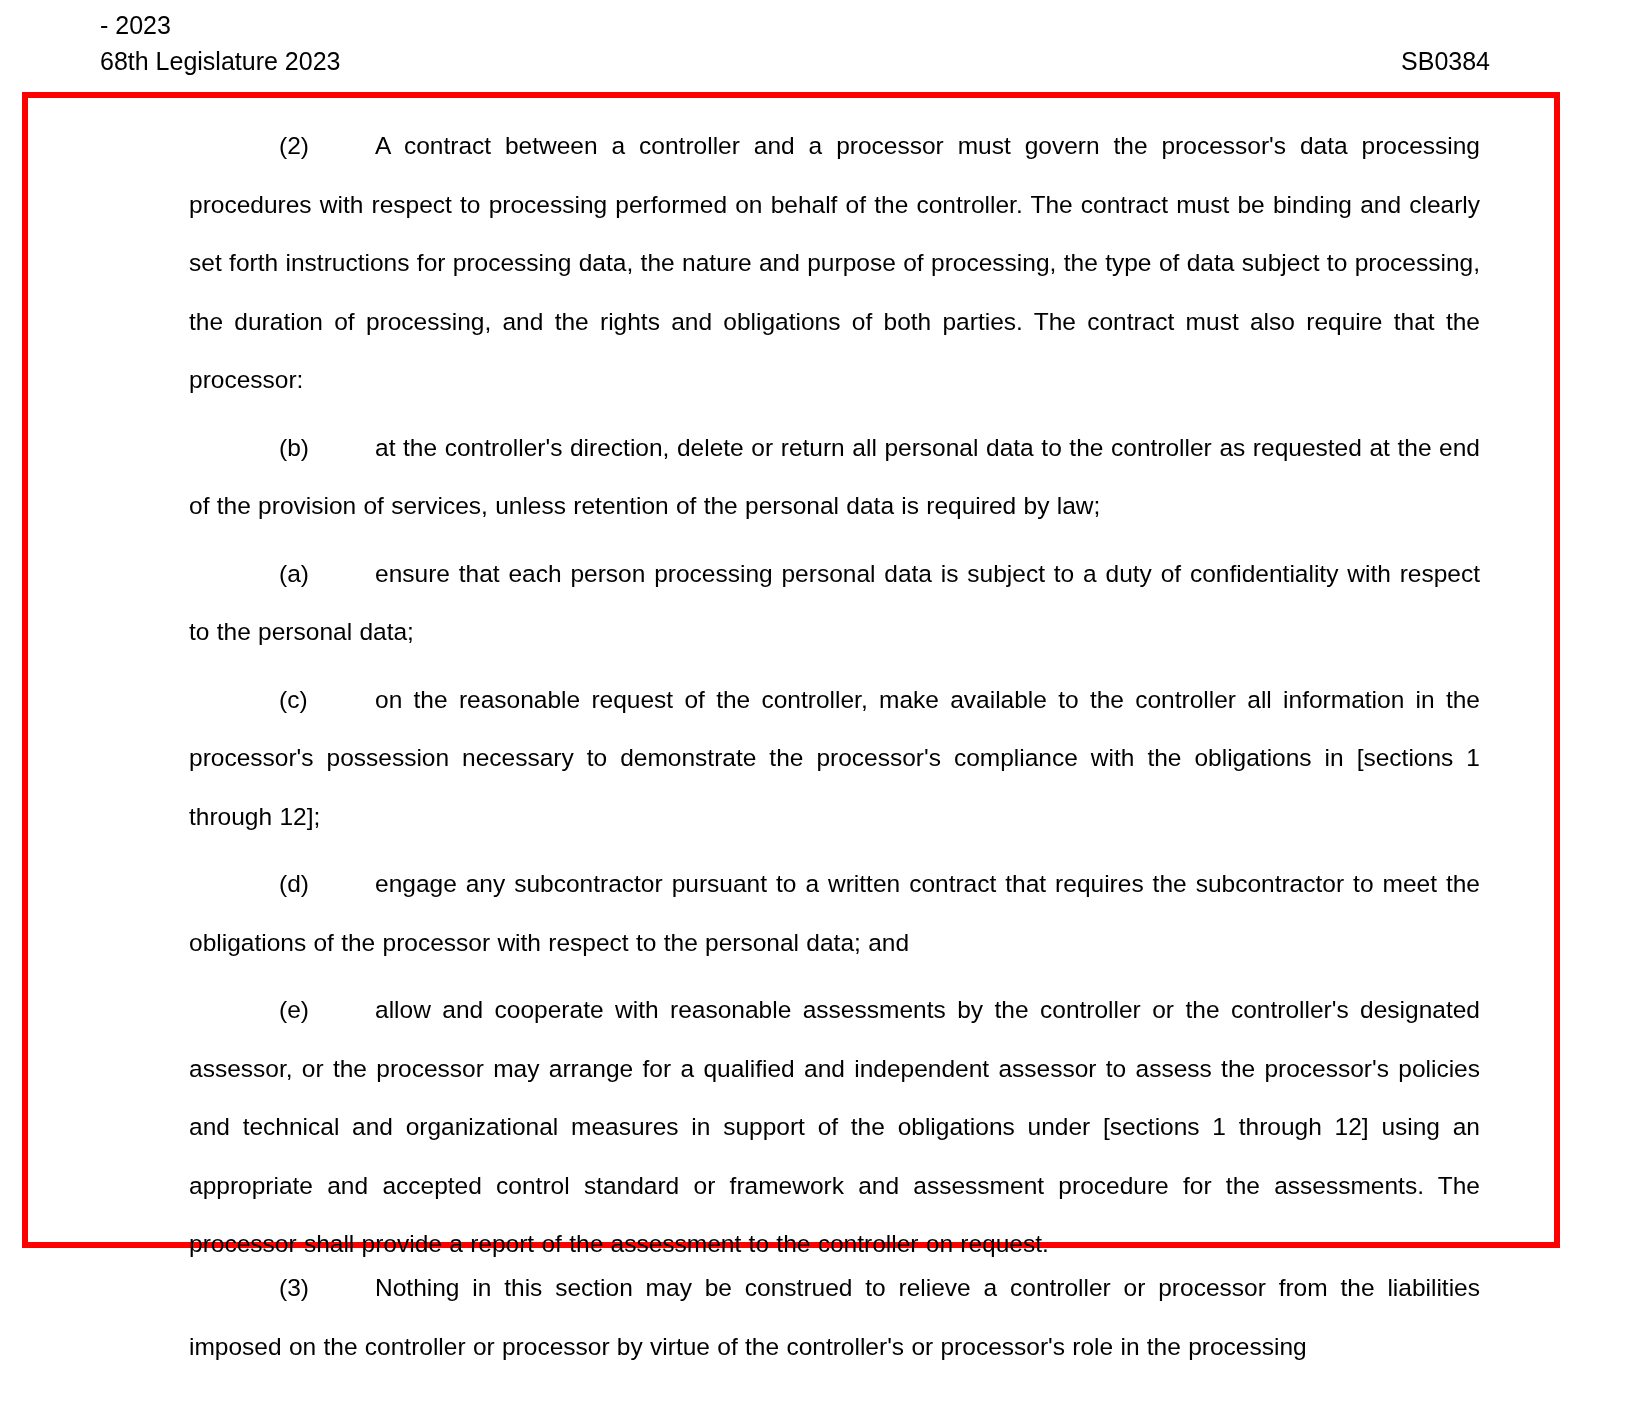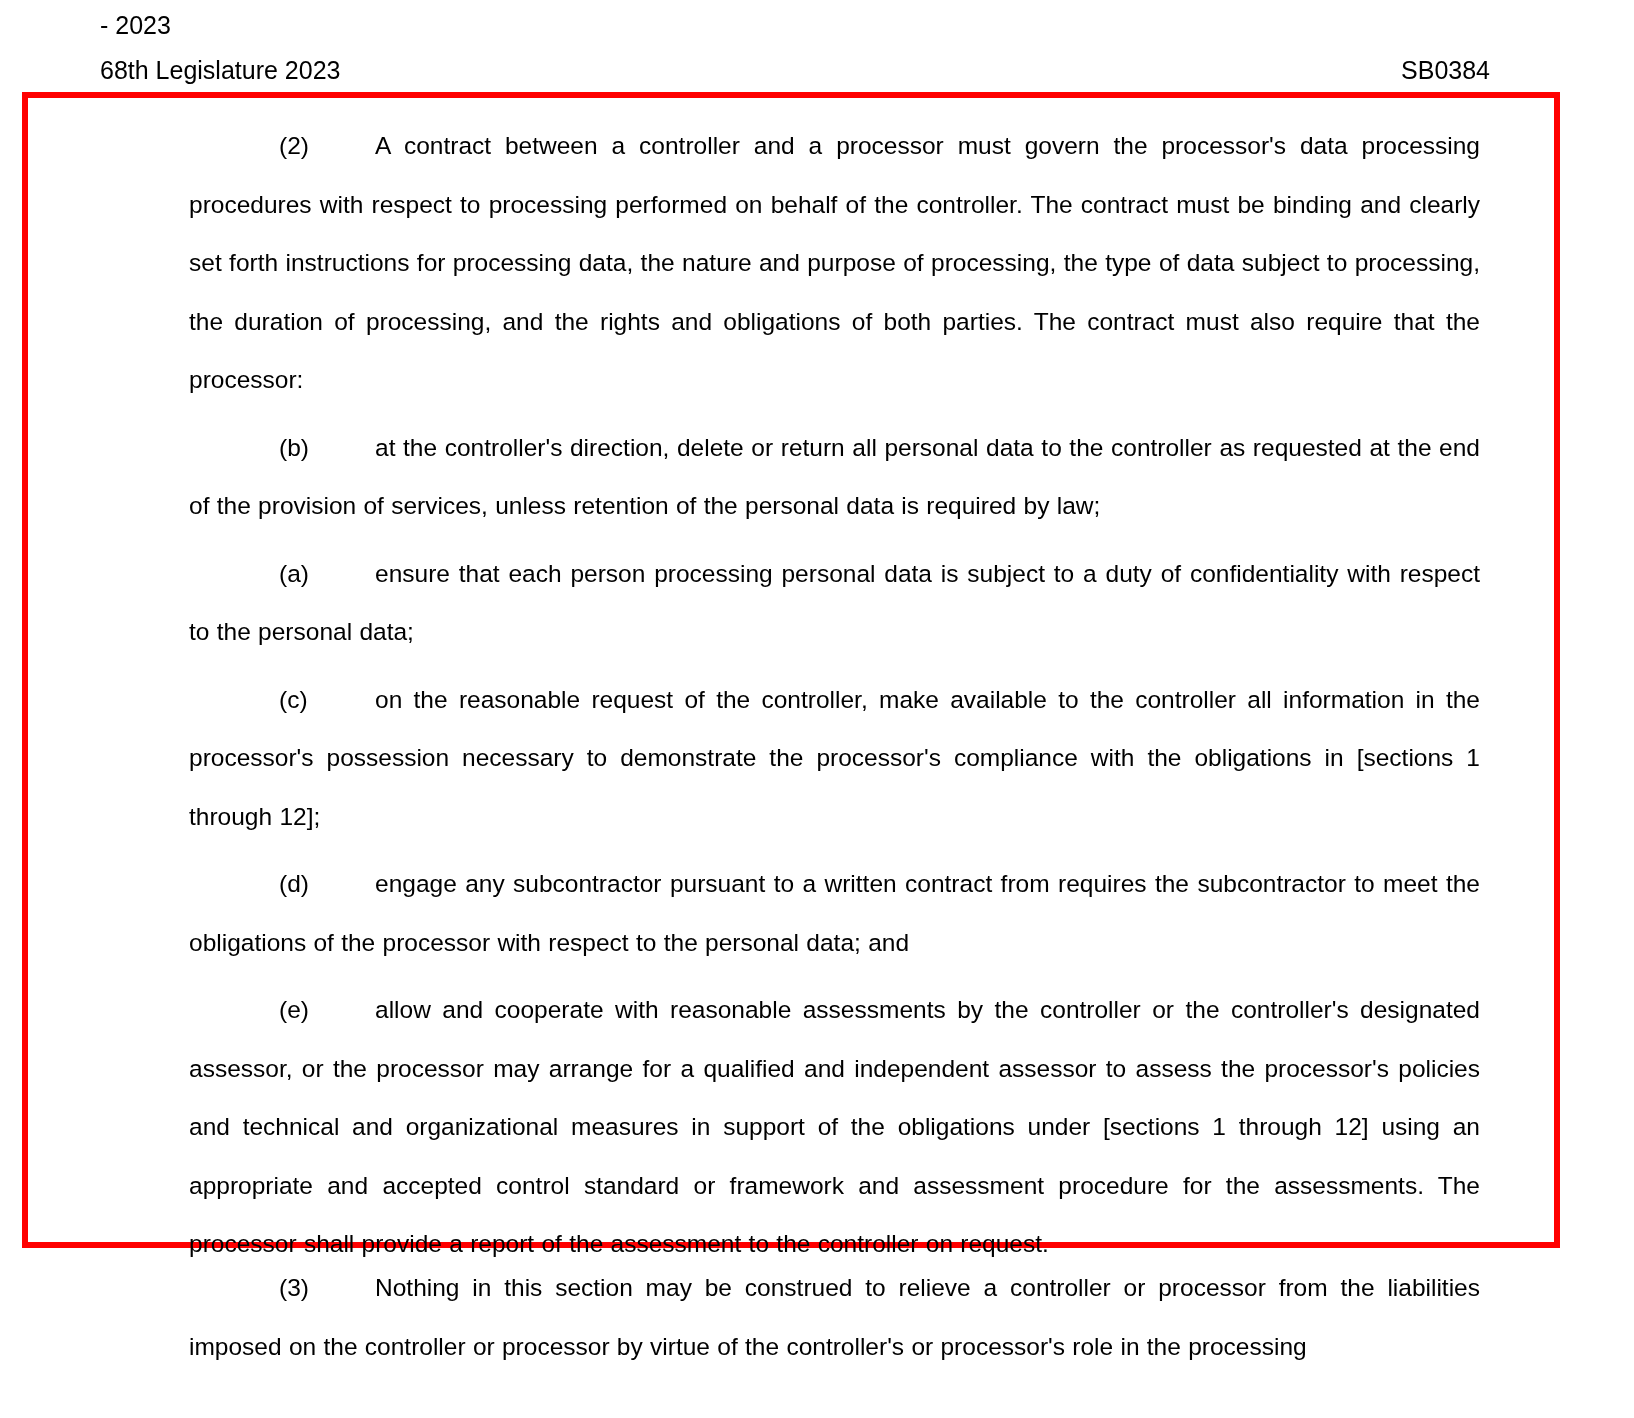--- a/index.html
+++ b/index.html
@@ -36,21 +36,21 @@
     font-size: 25px;
     line-height: 34px;
     white-space: pre;
   }
   .header-line2 {
     display: flex;
     justify-content: space-between;
     align-items: flex-start;
     font-size: 25px;
     line-height: 34px;
-    margin-top: 11px;
+    margin-top: 2px;
   }
   .header-left {
     white-space: pre;
   }
   .header-right {
     white-space: pre;
     margin-right: 44px;
   }
 
   
@@ -119,21 +119,21 @@
   <div class="body-text">
 
     <p class="para"><span class="indent"></span><span class="num">(2)</span><span>A contract between a controller and a processor must govern the processor's data processing procedures with respect to processing performed on behalf of the controller. The contract must be binding and clearly set forth instructions for processing data, the nature and purpose of processing, the type of data subject to processing, the duration of processing, and the rights and obligations of both parties. The contract must also require that the processor:</span></p>
 
     <p class="para"><span class="indent"></span><span class="num">(b)</span><span>at the controller's direction, delete or return all personal data to the controller as requested at the end of the provision of services, unless retention of the personal data is required by law;</span></p>
 
     <p class="para"><span class="indent"></span><span class="num">(a)</span><span>ensure that each person processing personal data is subject to a duty of confidentiality with respect to the personal data;</span></p>
 
     <p class="para"><span class="indent"></span><span class="num">(c)</span><span>on the reasonable request of the controller, make available to the controller all information in the processor's possession necessary to demonstrate the processor's compliance with the obligations in [sections 1 through 12];</span></p>
 
-    <p class="para"><span class="indent"></span><span class="num">(d)</span><span>engage any subcontractor pursuant to a written contract from requires the subcontractor to meet the obligations of the processor with respect to the personal data; and</span></p>
+    <p class="para"><span class="indent"></span><span class="num">(d)</span><span>engage any subcontractor pursuant to a written contract that requires the subcontractor to meet the obligations of the processor with respect to the personal data; and</span></p>
 
     <p class="para"><span class="indent"></span><span class="num">(e)</span><span>allow and cooperate with reasonable assessments by the controller or the controller's designated assessor, or the processor may arrange for a qualified and independent assessor to assess the processor's policies and technical and organizational measures in support of the obligations under [sections 1 through 12] using an appropriate and accepted control standard or framework and assessment procedure for the assessments. The processor shall provide a report of the assessment to the controller on request.</span></p>
 
   </div>
 
   <div class="after-box">
     <p class="para"><span class="indent"></span><span class="num">(3)</span><span>Nothing in this section may be construed to relieve a controller or processor from the liabilities imposed on the controller or processor by virtue of the controller's or processor's role in the processing</span></p>
   </div>
 
 </div>

